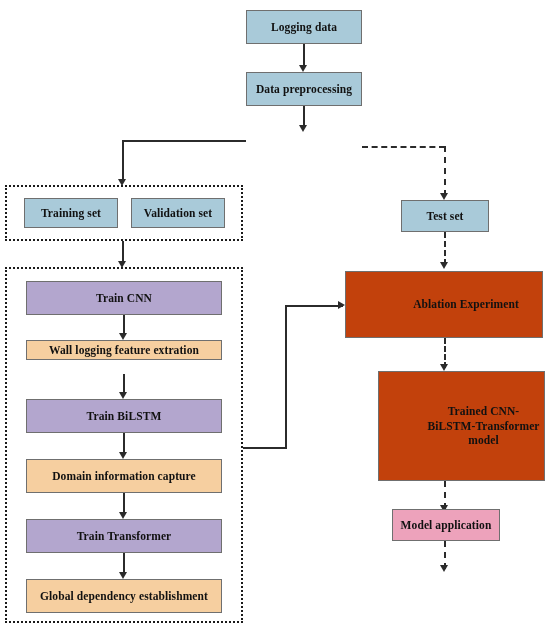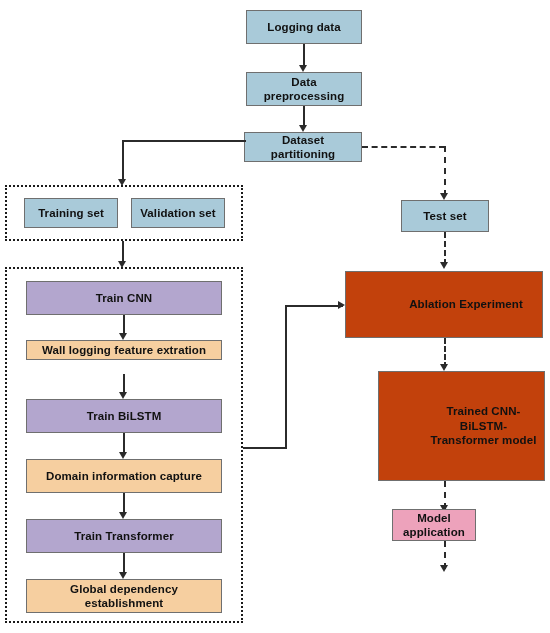--- a/index.html
+++ b/index.html
@@ -5,21 +5,21 @@
   html, body {
     margin: 0;
     padding: 0;
     background: #ffffff;
   }
   #canvas {
     position: relative;
     width: 550px;
     height: 633px;
     background: #ffffff;
-    font-family: Liberation Sans, sans-serif;
+    font-family: Liberation Serif, serif;
     overflow: hidden;
   }
   .node {
     position: absolute;
     box-sizing: border-box;
     border: 1px solid #6f6f6f;
     display: flex;
     align-items: center;
     justify-content: center;
     text-align: center;
@@ -85,21 +85,20 @@
   <div class="node blue" style="left:246px; top:10px; width:116px; height:34px;">Logging data</div>
 
   <div class="vline" style="left:303px; top:44px; height:24px;"></div>
   <div class="arrow-down" style="left:299px; top:65px;"></div>
 
   <div class="node blue" style="left:246px; top:72px; width:116px; height:34px;">Data preprocessing</div>
 
   <div class="vline" style="left:303px; top:106px; height:22px;"></div>
   <div class="arrow-down" style="left:299px; top:125px;"></div>
 
-  <div class="node blue" style="left:244px; top:132px; width:118px; height:30px;">Dataset partitioning</div>
 
   <div class="hline" style="left:122px; top:140px; width:124px;"></div>
   <div class="vline" style="left:122px; top:140px; height:42px;"></div>
   <div class="arrow-down" style="left:118px; top:179px;"></div>
 
   <div class="hdash" style="left:362px; top:146px; width:83px;"></div>
   <div class="vdash" style="left:444px; top:146px; height:50px;"></div>
   <div class="arrow-down" style="left:440px; top:193px;"></div>
 
   <div class="group-box" style="left:5px; top:185px; width:238px; height:56px;"></div>
@@ -153,19 +152,19 @@
   <div class="node green" style="left:345px; top:271px; width:198px; height:67px;">Ablation Experiment</div>
 
   <div class="vdash" style="left:444px; top:338px; height:30px;"></div>
   <div class="arrow-down" style="left:440px; top:364px;"></div>
 
   <div class="node green" style="left:345px; top:371px; width:167px; height:110px;margin-left:33px;">Trained CNN-BiLSTM-Transformer model</div>
 
   <div class="vdash" style="left:444px; top:481px; height:28px;"></div>
   <div class="arrow-down" style="left:440px; top:505px;"></div>
 
-  <div class="node pink" style="left:392px; top:509px; width:84px; height:32px;">Model application</div>
+  <div class="node pink" style="left:392px; top:509px; width:108px; height:32px;">Model application</div>
 
   <div class="vdash" style="left:444px; top:541px; height:28px;"></div>
   <div class="arrow-down" style="left:440px; top:565px;"></div>
 
 
 </div>
 
 </body></html>

